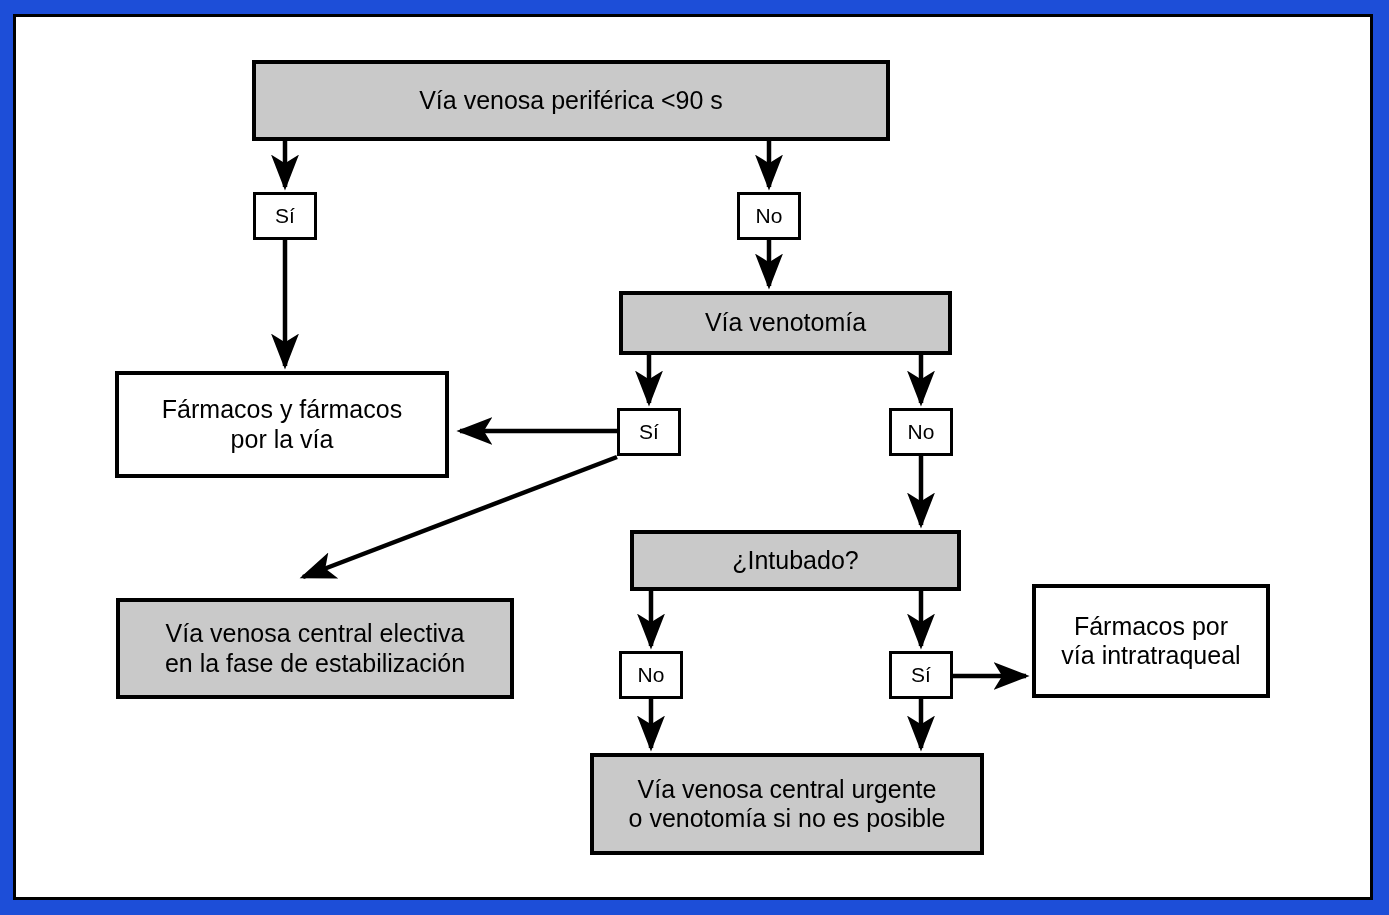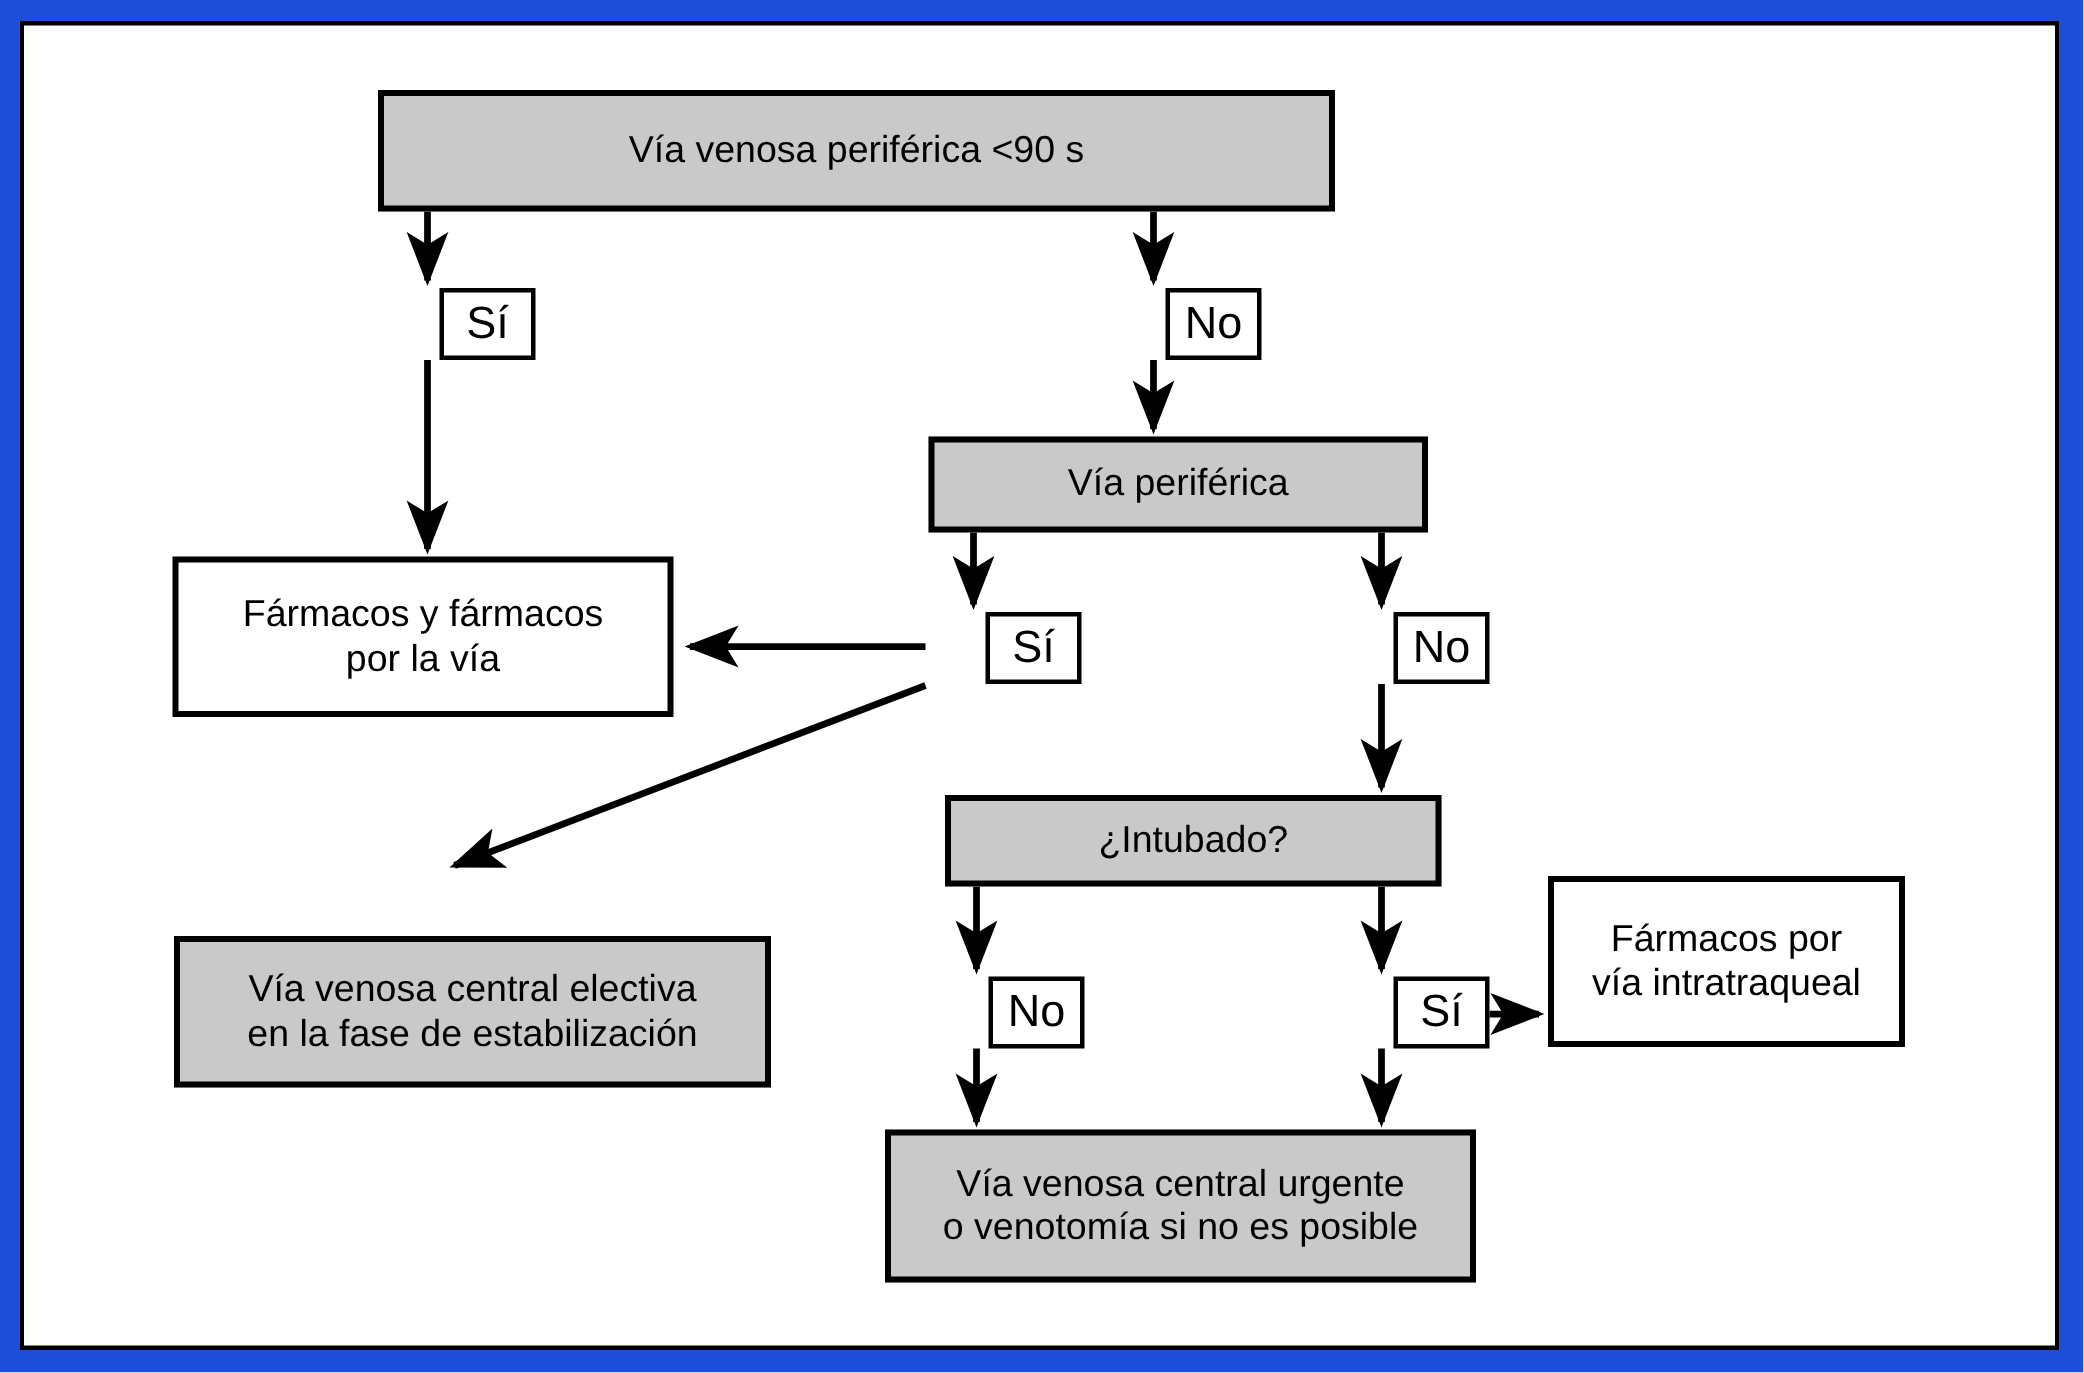--- a/index.html
+++ b/index.html
@@ -44,23 +44,22 @@
     justify-content: center;
     text-align: center;
     color: #000000;
     line-height: 1.18;
     white-space: pre-line;
   }
   .node.gray  { background: #c9c9c9; }
   .node.white { background: #ffffff; }
   .node.proc  { font-size: 25px; }
   .node.dec {
-    font-size: 30px;
+    font-size: 21px;
     border-width: 3px;
-    margin-left: 40px;
   }
 </style>
 </head>
 <body>
 
 <div id="canvas">
   <div class="frame"></div>
 
   <svg class="edges" viewBox="0 0 1389 915" xmlns="http://www.w3.org/2000/svg">
     <defs>
@@ -85,24 +84,24 @@
         <path d="M 953 676 L 1026 676" marker-end="url(#ah)"></path>
       </g>
   </svg>
 
   <div id="node-layer">
       <div class="node gray proc" style="left: 252px; top: 60px; width: 638px; height: 81px;">Vía venosa periférica &lt;90 s</div>
       <div class="node white dec" style="left: 253px; top: 192px; width: 64px; height: 48px;">Sí</div>
       <div class="node white dec" style="left: 737px; top: 192px; width: 64px; height: 48px;">No</div>
       <div class="node white proc" style="left: 115px; top: 371px; width: 334px; height: 107px;">Fármacos y fármacos
 por la vía</div>
-      <div class="node gray proc" style="left: 619px; top: 291px; width: 333px; height: 64px;">Vía periférica</div>
+      <div class="node gray proc" style="left: 619px; top: 291px; width: 333px; height: 64px;">Vía venotomía</div>
       <div class="node white dec" style="left: 617px; top: 408px; width: 64px; height: 48px;">Sí</div>
       <div class="node white dec" style="left: 889px; top: 408px; width: 64px; height: 48px;">No</div>
-      <div class="node gray proc" style="left: 116px; top: 624px; width: 398px; height: 101px;">Vía venosa central electiva
+      <div class="node gray proc" style="left: 116px; top: 598px; width: 398px; height: 101px;">Vía venosa central electiva
 en la fase de estabilización</div>
       <div class="node gray proc" style="left: 620px; top: 530px; width: 331px; height: 61px; margin-left: 10px;">¿Intubado?</div>
       <div class="node white dec" style="left: 619px; top: 651px; width: 64px; height: 48px;">No</div>
       <div class="node white dec" style="left: 889px; top: 651px; width: 64px; height: 48px;">Sí</div>
       <div class="node white proc" style="left: 1032px; top: 584px; width: 238px; height: 114px;">Fármacos por
 vía intratraqueal</div>
       <div class="node gray proc" style="left: 590px; top: 753px; width: 394px; height: 102px;">Vía venosa central urgente
 o venotomía si no es posible</div>
     </div>
 </div>

